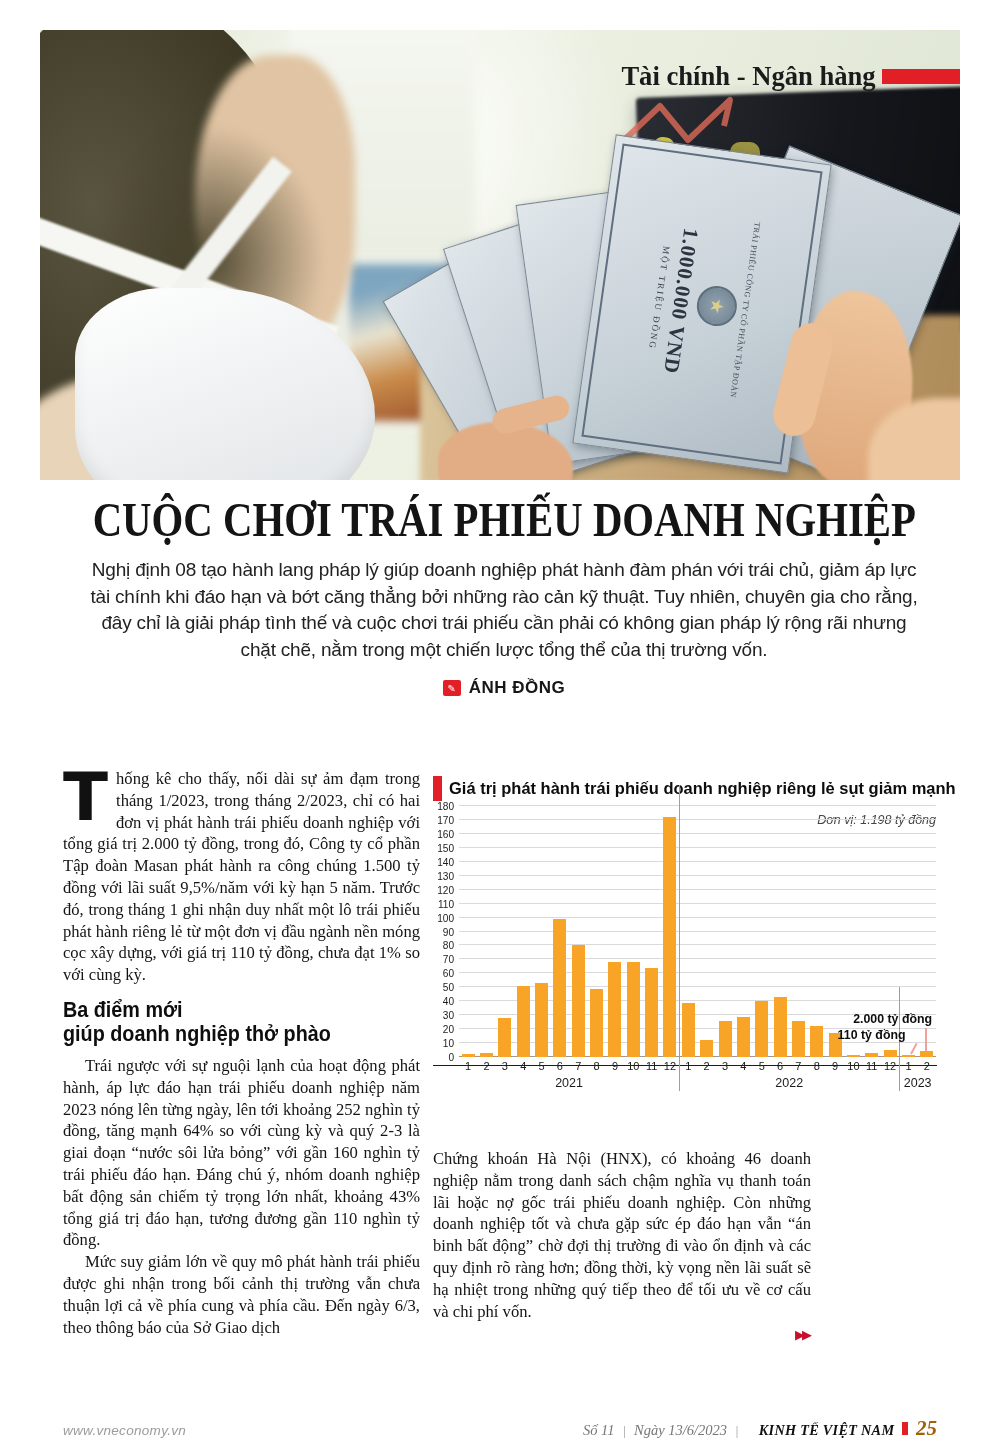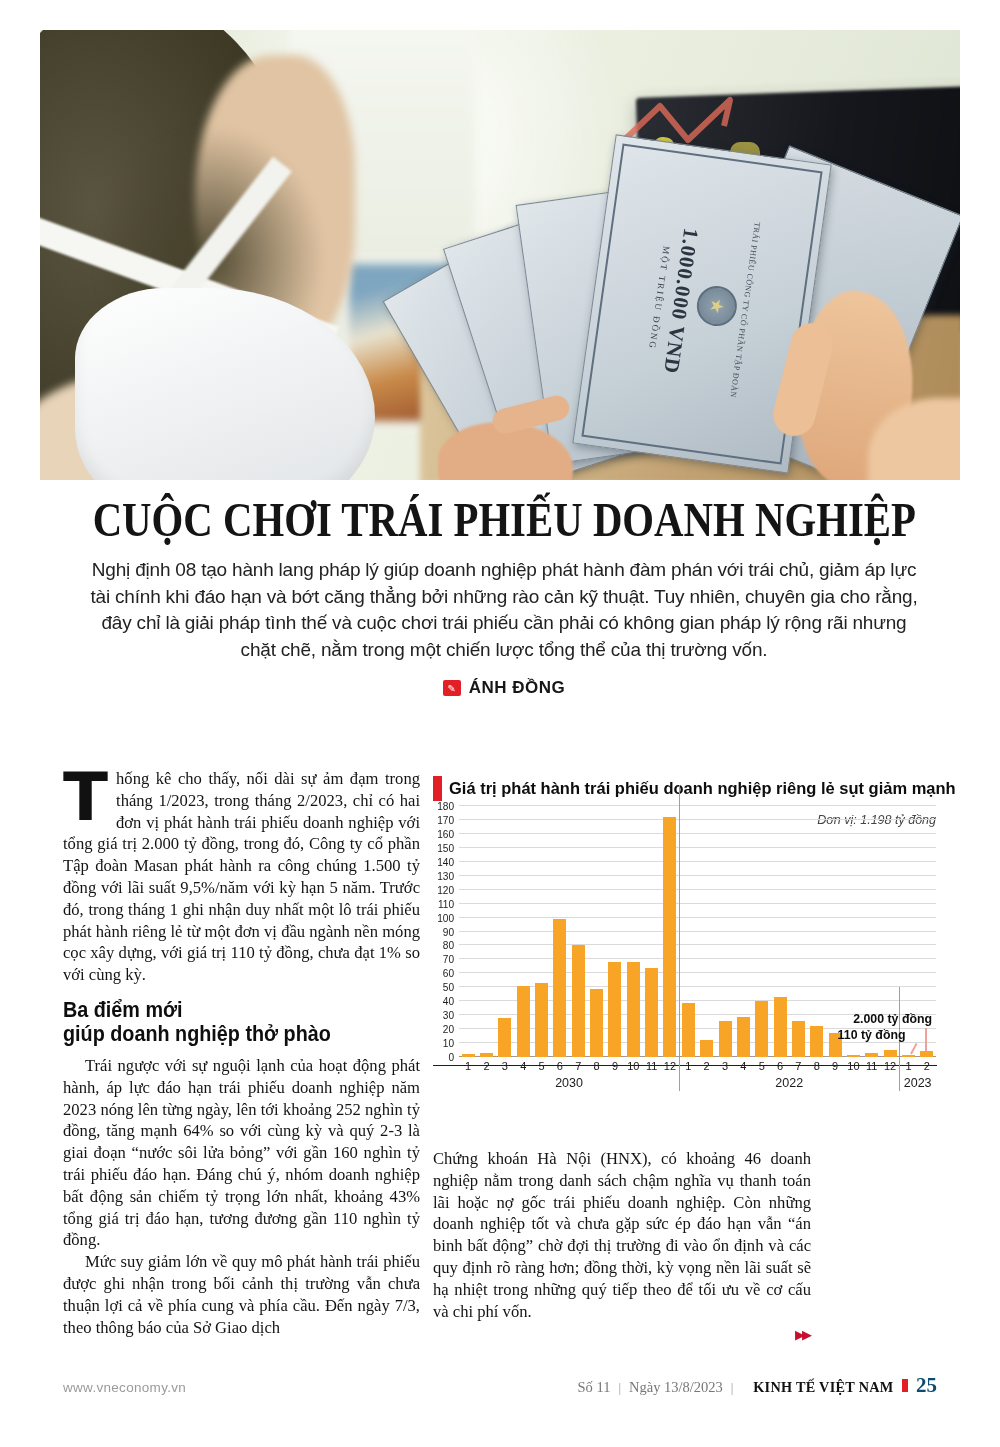--- a/index.html
+++ b/index.html
@@ -108,29 +108,29 @@
   .mlab { position:absolute; text-align:center; font-size:11px; color:#1c1c1c; }
   .yearlab { position:absolute; text-align:center; font-size:12.5px; color:#1c1c1c; }
   .sep { position:absolute; width:1px; background:#9f9f9f; }
   .ann { position:absolute; font-weight:bold; font-size:13px; color:#0d0d0d; white-space:nowrap; transform:scaleX(.95); transform-origin:right; }
   .leader { position:absolute; width:2px; background:#f2a09b; transform-origin:bottom center; }
   .chart-notes { margin-top:40px; margin-left:2px; }
   .chart-note { font-size:12.3px; line-height:15.8px; color:#222; transform:scaleX(.97); transform-origin:left; white-space:nowrap; }
   .chart-rule { margin-top:8px; border-top:1.6px solid #1d1d1d; }
 
   
-  .footer { position:absolute; left:63px; width:874px; top:1373px; display:flex; justify-content:space-between; align-items:baseline; }
+  .footer { position:absolute; left:63px; width:874px; top:1416px; display:flex; justify-content:space-between; align-items:baseline;font-style:italic; }
   .footer-left { font-family:"Liberation Sans", sans-serif; font-size:13.5px; color:#9b9b9b; letter-spacing:.3px; }
   .footer-right { display:flex; align-items:baseline; gap:8px; }
   .footer-issue, .footer-date { font-family:"Liberation Serif", serif; font-size:14.5px; color:#777; }
   .footer-sep { color:#9a9a9a; font-size:13px; }
   .footer-mag { font-family:"Liberation Serif", serif; font-weight:bold; font-size:15.5px; color:#111;
     letter-spacing:.3px; transform:scaleX(.92); transform-origin:right; }
   .footer-redblock { width:6px; height:13px; background:#e21f26; align-self:center; }
-  .footer-page { font-family:"Liberation Serif", serif; font-weight:bold; font-size:21px; color:#0c4a6e; }
+  .footer-page { font-family:"Liberation Serif", serif; font-weight:bold; font-size:21px; color:#a16207; }
 </style>
 </head>
 <body>
 
 <div class="photo">
   <div class="ph ph-wallglow"></div>
   <div class="ph ph-panel"></div>
   <div class="ph ph-pic"></div>
   <div class="ph ph-monitor"></div>
   <div class="ph ph-router"></div>
@@ -170,39 +170,43 @@
       <div class="cert-words">MỘT TRIỆU ĐỒNG</div>
     </div>
   </div>
 
   <div class="hand ph-handL"></div>
   <div class="hand ph-fingerL"></div>
   <div class="hand ph-handR"></div>
   <div class="hand ph-thumbR"></div>
   <div class="ph ph-armR"></div>
 
+  <div class="section-tag">
+    <span class="section-tag-text">Tài chính - Ngân hàng</span>
+    <span class="section-tag-bar"></span>
+  </div>
 </div>
 
 <div class="headblock">
   <div><span class="kicker">CUỘC CHƠI TRÁI PHIẾU DOANH NGHIỆP</span></div>
   <div class="lead">Nghị định 08 tạo hành lang pháp lý giúp doanh nghiệp phát hành đàm phán với trái chủ, giảm áp lực tài chính khi đáo hạn và bớt căng thẳng bởi những rào cản kỹ thuật. Tuy nhiên, chuyên gia cho rằng, đây chỉ là giải pháp tình thế và cuộc chơi trái phiếu cần phải có không gian pháp lý rộng rãi nhưng chặt chẽ, nằm trong một chiến lược tổng thể của thị trường vốn.</div>
   <div class="byline">
     <span class="byline-icon">✎</span>
     <span class="byline-name">ÁNH ĐỒNG</span>
   </div>
 </div>
 
 <div class="col-left bodytext">
   <p><span class="dropcap">T</span><span>hống kê cho thấy, nối dài sự ảm đạm trong tháng 1/2023, trong tháng 2/2023, chỉ có hai đơn vị phát hành trái phiếu doanh nghiệp với tổng giá trị 2.000 tỷ đồng, trong đó, Công ty cổ phần Tập đoàn Masan phát hành ra công chúng 1.500 tỷ đồng với lãi suất 9,5%/năm với kỳ hạn 5 năm. Trước đó, trong tháng 1 ghi nhận duy nhất một lô trái phiếu phát hành riêng lẻ từ một đơn vị đầu ngành nền móng cọc xây dựng, với giá trị 110 tỷ đồng, chưa đạt 1% so với cùng kỳ.</span></p>
   <div class="subhead">
     <div>Ba điểm mới</div>
     <div>giúp doanh nghiệp thở phào</div>
   </div>
   <p class="indent">Trái ngược với sự nguội lạnh của hoạt động phát hành, áp lực đáo hạn trái phiếu doanh nghiệp năm 2023 nóng lên từng ngày, lên tới khoảng 252 nghìn tỷ đồng, tăng mạnh 64% so với cùng kỳ và quý 2-3 là giai đoạn “nước sôi lửa bỏng” với gần 160 nghìn tỷ trái phiếu đáo hạn. Đáng chú ý, nhóm doanh nghiệp bất động sản chiếm tỷ trọng lớn nhất, khoảng 43% tổng giá trị đáo hạn, tương đương gần 110 nghìn tỷ đồng.</p>
-  <p class="indent">Mức suy giảm lớn về quy mô phát hành trái phiếu được ghi nhận trong bối cảnh thị trường vẫn chưa thuận lợi cả về phía cung và phía cầu. Đến ngày 7/3, theo thông báo của Sở Giao dịch</p>
+  <p class="indent">Mức suy giảm lớn về quy mô phát hành trái phiếu được ghi nhận trong bối cảnh thị trường vẫn chưa thuận lợi cả về phía cung và phía cầu. Đến ngày 6/3, theo thông báo của Sở Giao dịch</p>
 </div>
 
 <div class="chart">
   <div class="chart-titlerow">
     <div class="chart-redblock"></div>
     <div class="chart-title">Giá trị phát hành trái phiếu doanh nghiệp riêng lẻ sụt giảm mạnh</div>
   </div>
   <div id="plot">
     <div class="unit-label">Đơn vị: 1.198 tỷ đồng</div>
   <div class="grid grid-0" style="bottom: 0px;"></div>
@@ -260,21 +264,21 @@
       <div class="bar" style="left: 131.096px; width: 13px; height: 68.3278px; bottom: 0px; background: rgb(247, 164, 39);"></div>
       <div class="mlab" style="left: 128.423px; width: 18.3462px; top: 254px;">8</div>
       <div class="bar" style="left: 149.442px; width: 13px; height: 94.8222px; bottom: 0px; background: rgb(247, 164, 39);"></div>
       <div class="mlab" style="left: 146.769px; width: 18.3462px; top: 254px;">9</div>
       <div class="bar" style="left: 167.788px; width: 13px; height: 94.8222px; bottom: 0px; background: rgb(247, 164, 39);"></div>
       <div class="mlab" style="left: 165.115px; width: 18.3462px; top: 254px;">10</div>
       <div class="bar" style="left: 186.135px; width: 13px; height: 89.2444px; bottom: 0px; background: rgb(247, 164, 39);"></div>
       <div class="mlab" style="left: 183.462px; width: 18.3462px; top: 254px;">11</div>
       <div class="bar" style="left: 204.481px; width: 13px; height: 239.844px; bottom: 0px; background: rgb(247, 164, 39);"></div>
       <div class="mlab" style="left: 201.808px; width: 18.3462px; top: 254px;">12</div>
-      <div class="yearlab" style="left: 0px; width: 220.154px; top: 270px;">2030</div>
+      <div class="yearlab" style="left: 0px; width: 220.154px; top: 270px;">2021</div>
       <div class="bar" style="left: 222.827px; width: 13px; height: 54.3833px; bottom: 0px; background: rgb(247, 164, 39);"></div>
       <div class="mlab" style="left: 220.154px; width: 18.3462px; top: 254px;">1</div>
       <div class="bar" style="left: 241.173px; width: 13px; height: 16.7333px; bottom: 0px; background: rgb(247, 164, 39);"></div>
       <div class="mlab" style="left: 238.5px; width: 18.3462px; top: 254px;">2</div>
       <div class="bar" style="left: 259.519px; width: 13px; height: 36.2556px; bottom: 0px; background: rgb(247, 164, 39);"></div>
       <div class="mlab" style="left: 256.846px; width: 18.3462px; top: 254px;">3</div>
       <div class="bar" style="left: 277.865px; width: 13px; height: 40.4389px; bottom: 0px; background: rgb(247, 164, 39);"></div>
       <div class="mlab" style="left: 275.192px; width: 18.3462px; top: 254px;">4</div>
       <div class="bar" style="left: 296.212px; width: 13px; height: 55.7778px; bottom: 0px; background: rgb(247, 164, 39);"></div>
       <div class="mlab" style="left: 293.538px; width: 18.3462px; top: 254px;">5</div>
@@ -311,19 +315,19 @@
 <div class="col-right-text bodytext">
   <p>Chứng khoán Hà Nội (HNX), có khoảng 46 doanh nghiệp nằm trong danh sách chậm nghĩa vụ thanh toán lãi hoặc nợ gốc trái phiếu doanh nghiệp. Còn những doanh nghiệp tốt và chưa gặp sức ép đáo hạn vẫn “án binh bất động” chờ đợi thị trường đi vào ổn định và các quy định rõ ràng hơn; đồng thời, kỳ vọng nền lãi suất sẽ hạ nhiệt trong những quý tiếp theo để tối ưu về cơ cấu và chi phí vốn.</p>
   <div class="cont-marker">▶▶</div>
 </div>
 
 <div class="footer">
   <div class="footer-left">www.vneconomy.vn</div>
   <div class="footer-right">
     <span class="footer-issue">Số 11</span>
     <span class="footer-sep">|</span>
-    <span class="footer-date">Ngày 13/8/2023</span>
+    <span class="footer-date">Ngày 13/6/2023</span>
     <span class="footer-sep">|</span>
     <span class="footer-mag">KINH TẾ VIỆT NAM</span>
     <span class="footer-redblock"></span>
     <span class="footer-page">25</span>
   </div>
 </div>
 
 </body></html>

